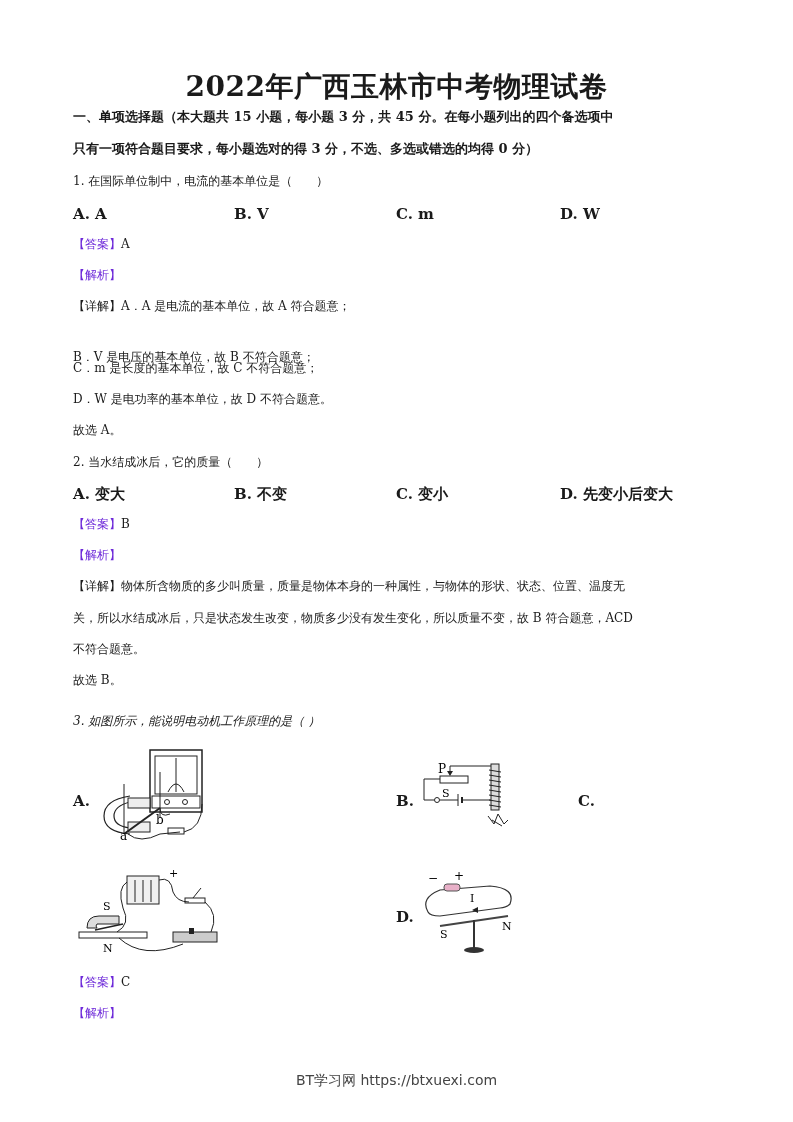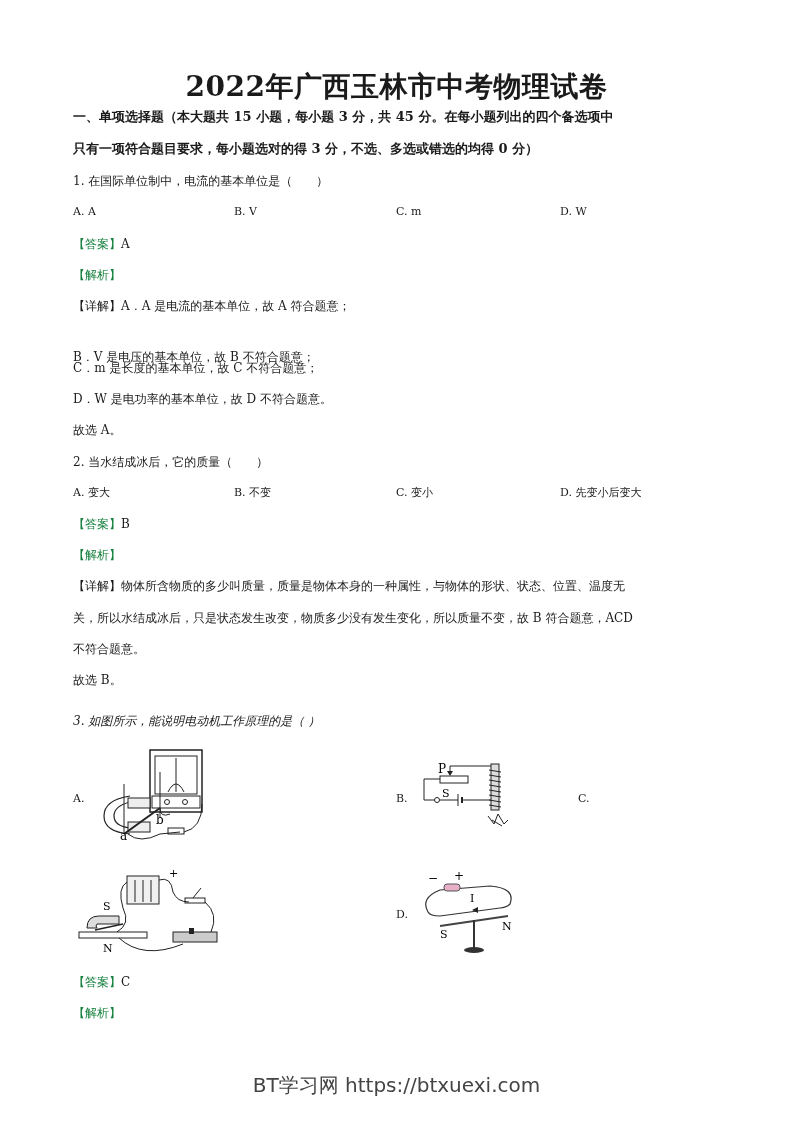--- a/index.html
+++ b/index.html
@@ -2,24 +2,24 @@
 <html><head>
 <meta charset="utf-8">
 <style>
   html, body { margin: 0; padding: 0; background: #ffffff; }
   body { width: 793px; height: 1122px; position: relative; overflow: hidden;
          font-family: "DejaVu Serif", "Liberation Serif", serif; color: #1a1a1a; }
   .abs { position: absolute; white-space: nowrap; }
   .title { left: 0; width: 793px; text-align: center; top: 68px; font-size: 28px; font-weight: bold; letter-spacing: 0.5px; }
   .section { left: 73px; font-size: 13px; font-weight: bold; }
   .txt { font-size: 12px; left: 73px; }
-  .opt { font-size: 11px; }
-  .tag { color: #15803d; }
+  .opt { font-size: 15px; font-weight: bold; }
+  .tag { color: #6d28d9; }
   .fig { position: absolute; }
-  .footer { left: 0; width: 793px; text-align: center; top: 1072px; font-family: "DejaVu Sans", "Liberation Sans", sans-serif; font-size: 20px; color: #444; }
+  .footer { left: 0; width: 793px; text-align: center; top: 1072px; font-family: "DejaVu Sans", "Liberation Sans", sans-serif; font-size: 14px; color: #444; }
   svg text { font-family: "DejaVu Serif", serif; }
 </style>
 </head>
 <body>
 
 <div class="abs title">2022年广西玉林市中考物理试卷</div>
 
 <div class="abs section" style="top:108px;">一、单项选择题（本大题共 15 小题，每小题 3 分，共 45 分。在每小题列出的四个备选项中</div>
 <div class="abs section" style="top:140px;">只有一项符合题目要求，每小题选对的得 3 分，不选、多选或错选的均得 0 分）</div>
 

